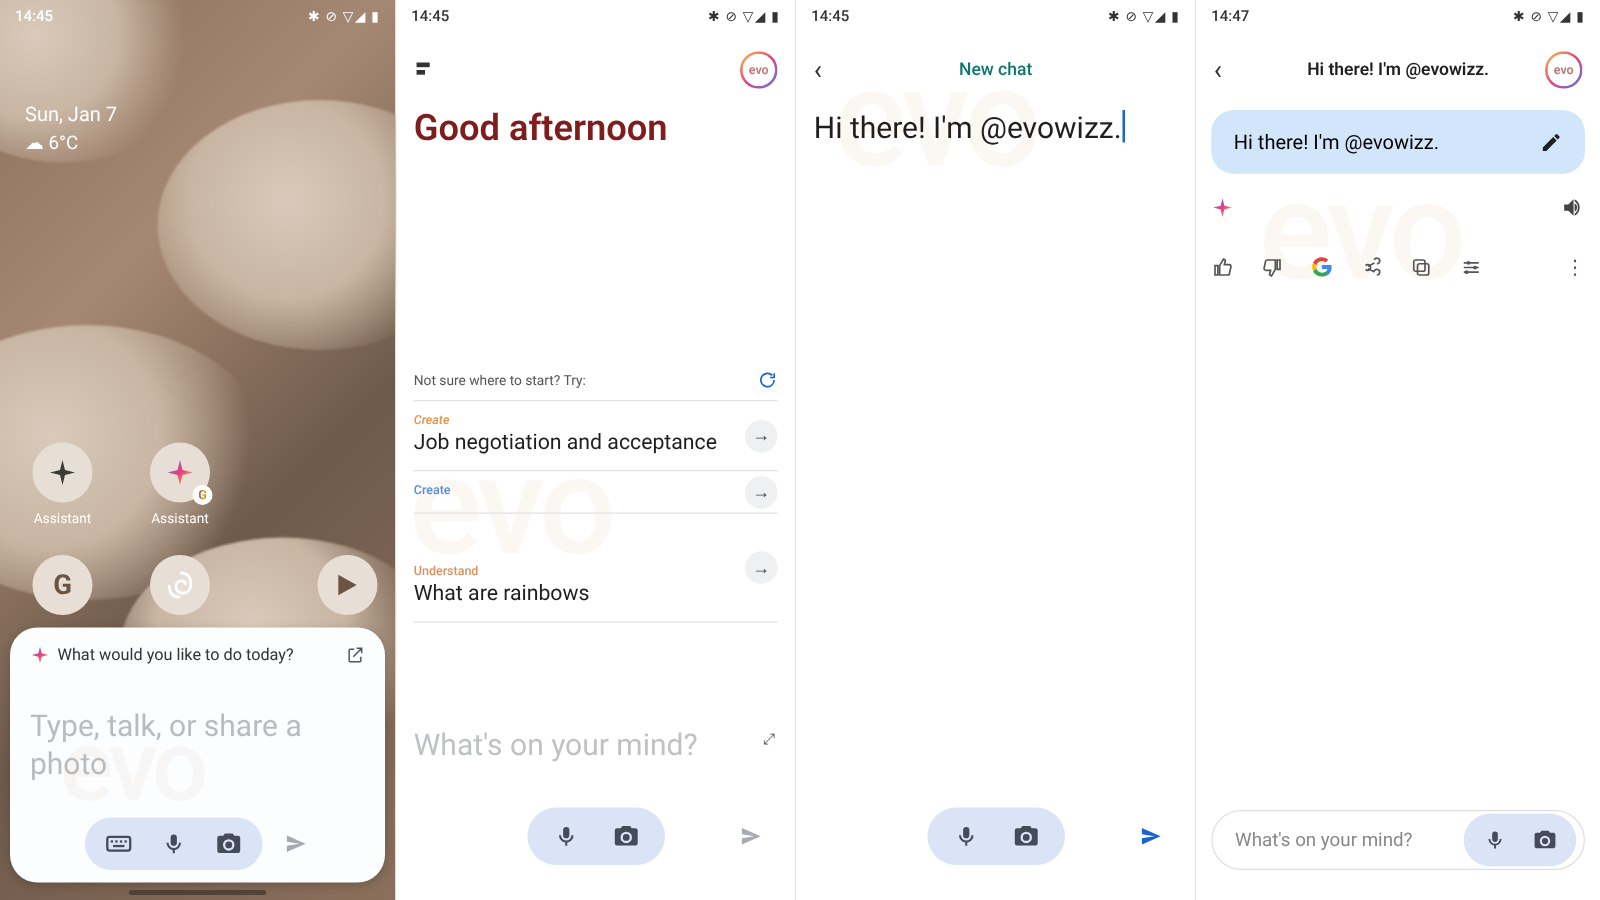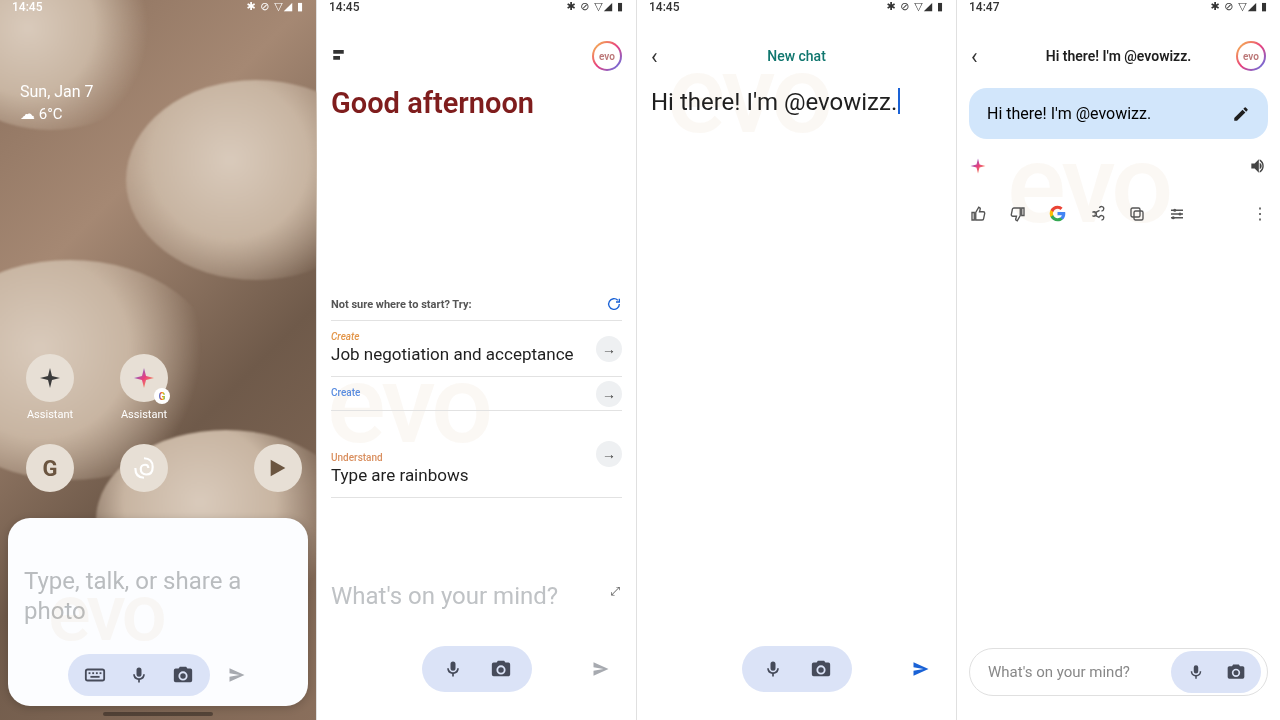--- a/index.html
+++ b/index.html
@@ -4,21 +4,21 @@
 <style>
   * { margin: 0; padding: 0; box-sizing: border-box; font-family: 'Google Sans', Roboto, Arial, sans-serif; }
   body { width: 1280px; height: 720px; display: flex; background: #fff; overflow: hidden; }
   .panel { position: relative; height: 720px; border-right: 1px solid #e0e0e0; }
   .p1 { width: 317px; }
   .p2 { width: 320px; }
   .p3 { width: 320px; }
   .p4 { width: 323px; border-right: none; }
 
   
-  .statusbar { position: absolute; top: 0; left: 0; right: 0; height: 26px; display: flex; padding: 0 12px; font-size: 12px; font-weight: 500; }
+  .statusbar { position: absolute; top: 0; left: 0; right: 0; height: 26px; display: flex; align-items: center; padding: 0 12px; font-size: 12px; font-weight: 500; }
   .statusbar .icons { margin-left: auto; font-size: 11px; letter-spacing: 1px; }
   .sb-white { color: #fff; }
   .sb-dark { color: #333; }
 
   
   .p1-bg { position: absolute; inset: 0; background: linear-gradient(135deg, #8a6f5c, #a58873 30%, #6f5a4a 60%, #8a6f5c); }
   .cloud { position: absolute; background: radial-gradient(circle at 40% 40%, #d9cabb 0%, #c8b5a2 40%, rgba(200,181,162,0) 72%); border-radius: 50%; filter: blur(1px); }
   .c1 { width: 220px; height: 170px; top: -40px; left: -60px; }
   .c2 { width: 260px; height: 200px; top: 80px; right: -70px; }
   .c3 { width: 300px; height: 220px; top: 260px; left: -80px; }
@@ -52,21 +52,21 @@
   
   .p2, .p3, .p4 { background:#fff; }
   .topbar { position:absolute; top:36px; left:0; right:0; height:40px; display:flex; align-items:center; padding:0 14px; }
   .avatar { width:30px; height:30px; border-radius:50%; border:2px solid transparent; background: linear-gradient(#fff,#fff) padding-box, linear-gradient(135deg,#f7c948,#e93e7d,#4a7bf7) border-box; display:flex; align-items:center; justify-content:center; font-size:10px; color:#b77; font-weight:600; }
   .backbtn { font-size:22px; color:#333; }
   .topbar .title { position:absolute; left:50%; transform:translateX(-50%); font-size:14px; color:#0f766e; font-weight:500; }
   .topbar .title.bold { color:#1f1f1f; font-weight:600; }
 
   .greet { position:absolute; top:86px; left:14px; font-size:29px; font-weight:600; color:#7f1d1d; }
 
-  .suggest-hdr { position:absolute; top:296px; left:14px; right:14px; display:flex; align-items:center; font-size:11px; color:#555;font-weight:bold; }
+  .suggest-hdr { position:absolute; top:296px; left:14px; right:14px; display:flex; align-items:center; font-size:11px; color:#555; }
   .suggest-hdr .ref { margin-left:auto; color:#1a62d6; }
 
   .suggestions { position:absolute; top:320px; left:14px; right:14px; }
   .sug { border-top:1px solid #e2e2e2; padding:10px 0 12px; position:relative; }
   .sug:last-child { border-bottom:1px solid #e2e2e2; }
   .sug .tag { font-size:10px; font-weight:500; }
   .sug .txt { font-size:17px; color:#1f1f1f; margin-top:2px; }
   .sug .go { position:absolute; right:0; top:50%; transform:translateY(-50%); width:26px; height:26px; border-radius:50%; background:#eef0f2; display:flex; align-items:center; justify-content:center; color:#444; font-size:14px; }
   .tag-create { color:#e3964a;font-style:italic; }
   .tag-explore { color:#5a8de0; }
@@ -228,20 +228,29 @@
     <div class="app" style="margin-left:auto;margin-right:6px">
         <div class="ic">
           <svg width="22" height="22" fill="#6b5540">
             <use href="#play"></use>
           </svg>
         </div>
       </div>
   </div>
 
   <div class="assist-card">
+    <div class="hdr">
+      <svg class="spark" fill="url(#sparkgrad)">
+          <use href="#spark"></use>
+        </svg>
+      <span>What would you like to do today?</span>
+      <svg class="pop" width="16" height="16">
+          <use href="#popout"></use>
+        </svg>
+    </div>
     <div class="big">Type, talk, or share a photo</div>
     <div class="evo" style="bottom:46px;left:40px;font-size:80px;">evo</div>
     <div class="pillrow">
       <div class="pill3">
         <span class="icbtn">
             <svg width="22" height="22" fill="currentColor">
               <use href="#kbd"></use>
             </svg>
           </span>
         <span class="icbtn">
@@ -297,21 +306,21 @@
       <div class="tag tag-create">Create</div>
       <div class="txt">Job negotiation and acceptance</div>
       <div class="go">→</div>
     </div>
     <div class="sug">
       <div class="tag tag-explore">Create</div>
       <div class="go">→</div>
     </div>
     <div class="sug">
       <div class="tag tag-understand">Understand</div>
-      <div class="txt">Type are rainbows</div>
+      <div class="txt">What are rainbows</div>
       <div class="go">→</div>
     </div>
   </div>
 
   <div class="bigplaceholder">What's on your mind?</div>
   <span class="expand">⤢</span>
   <div class="botrow">
     <div class="pill2">
       <span class="icbtn">
           <svg width="20" height="20" fill="#464b5a">

